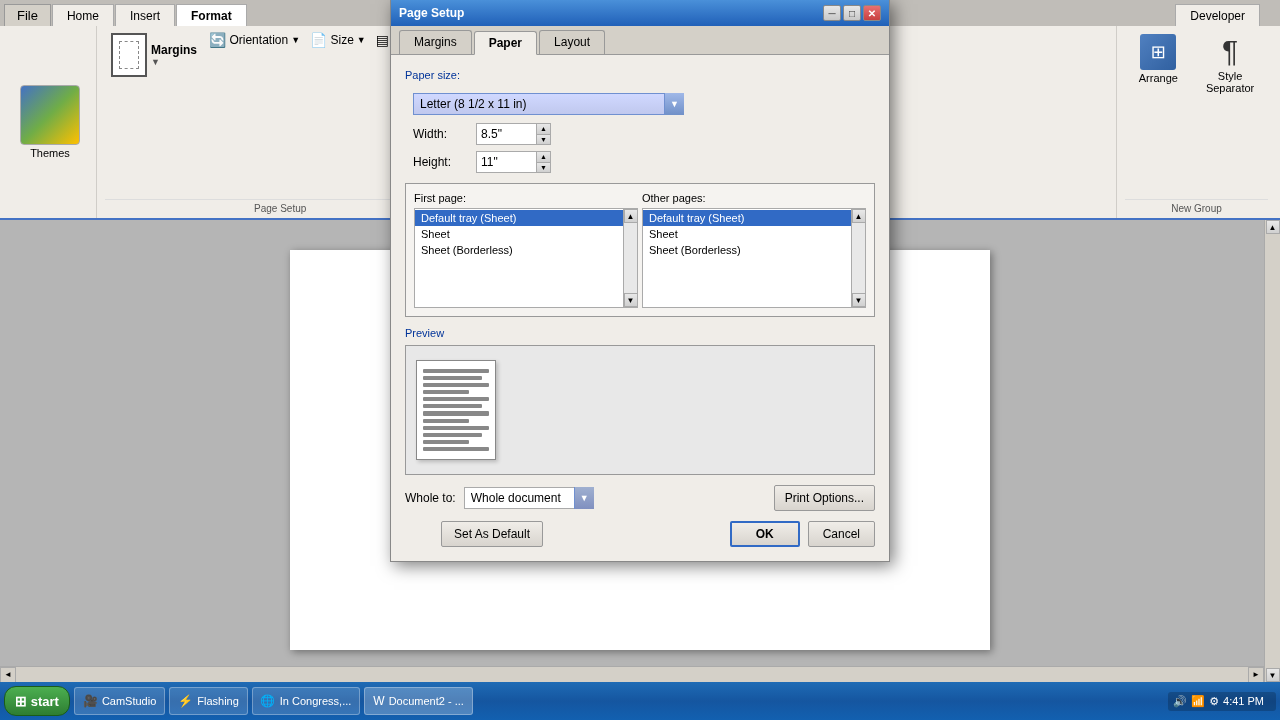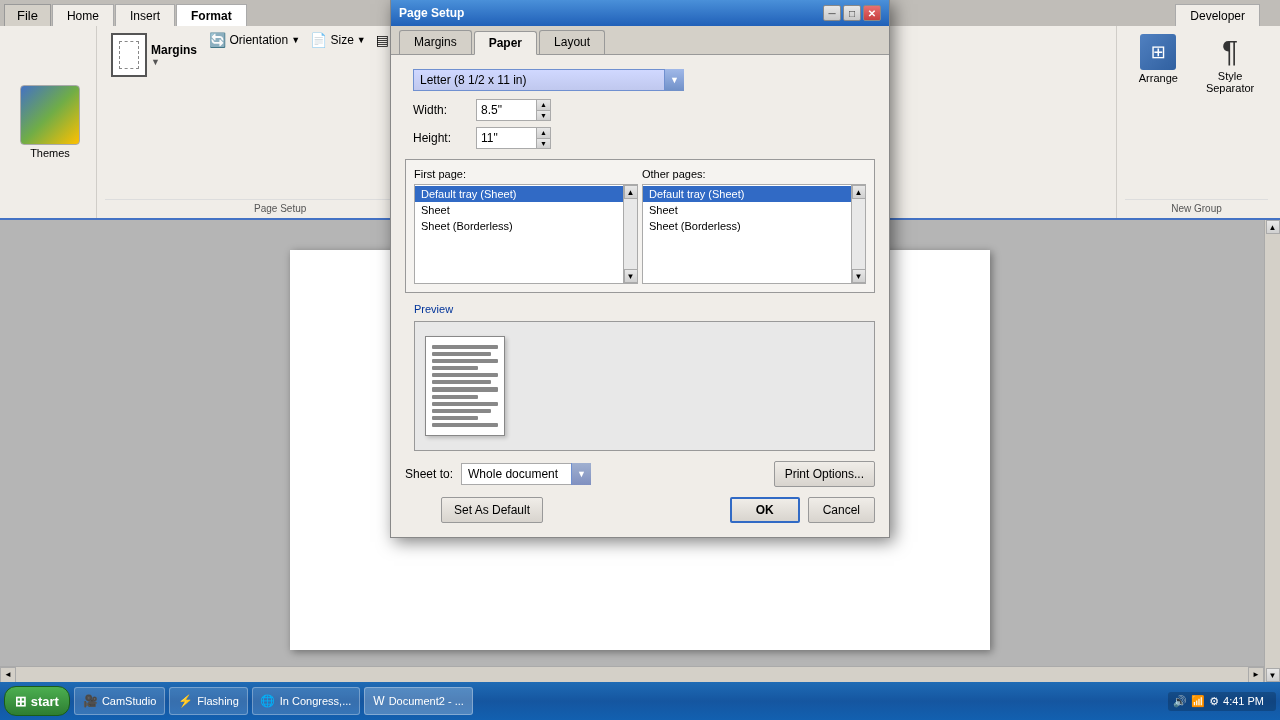--- a/index.html
+++ b/index.html
@@ -383,21 +383,20 @@
       border: 1px solid #aaa;
       display: flex;
       align-items: center;
       justify-content: center;
       font-size: 8px;
       cursor: pointer;
     }
 
     .preview-section {
       margin-bottom: 10px;
-      margin-left: 9px;
     }
 
     .preview-box {
       display: flex;
       align-items: center;
       justify-content: flex-start;
       padding: 10px;
       background: #e8e8e8;
       border: 1px solid #999;
       min-height: 130px;
@@ -712,20 +711,23 @@
     </div>
 
     <div class="modal-tabs">
       <div class="modal-tab">Margins</div>
       <div class="modal-tab active">Paper</div>
       <div class="modal-tab">Layout</div>
     </div>
 
     <div class="modal-body">
 
+      <div class="form-row">
+        <span class="section-label">Paper size:</span>
+      </div>
       <div class="form-row" style="margin-left:8px; margin-bottom:8px;">
         <div class="dropdown-container">
           <select class="form-select" style="width:271px; background:linear-gradient(to bottom,#d0d8ff,#c0c8ee); border-color:#7090d0;">
             <option>Letter (8 1/2 x 11 in)</option>
           </select>
           <div class="dropdown-arrow">▼</div>
         </div>
       </div>
 
       <div class="form-row" style="margin-left:8px;">
@@ -801,21 +803,21 @@
             <div class="preview-line short"></div>
             <div class="preview-line full"></div>
             <div class="preview-line medium"></div>
             <div class="preview-line short"></div>
             <div class="preview-line full"></div>
           </div>
         </div>
       </div>
 
       <div class="modal-footer-row">
-        <span class="apply-label">Sheet to:</span>
+        <span class="apply-label">Whole to:</span>
         <div class="apply-select-container">
           <select class="apply-select">
             <option>Whole document</option>
             <option>This section</option>
           </select>
           <div class="dropdown-arrow" style="background:linear-gradient(to bottom,#a0b0d0,#8090c0);">▼</div>
         </div>
         <button class="print-options-btn">Print Options...</button>
       </div>
 

